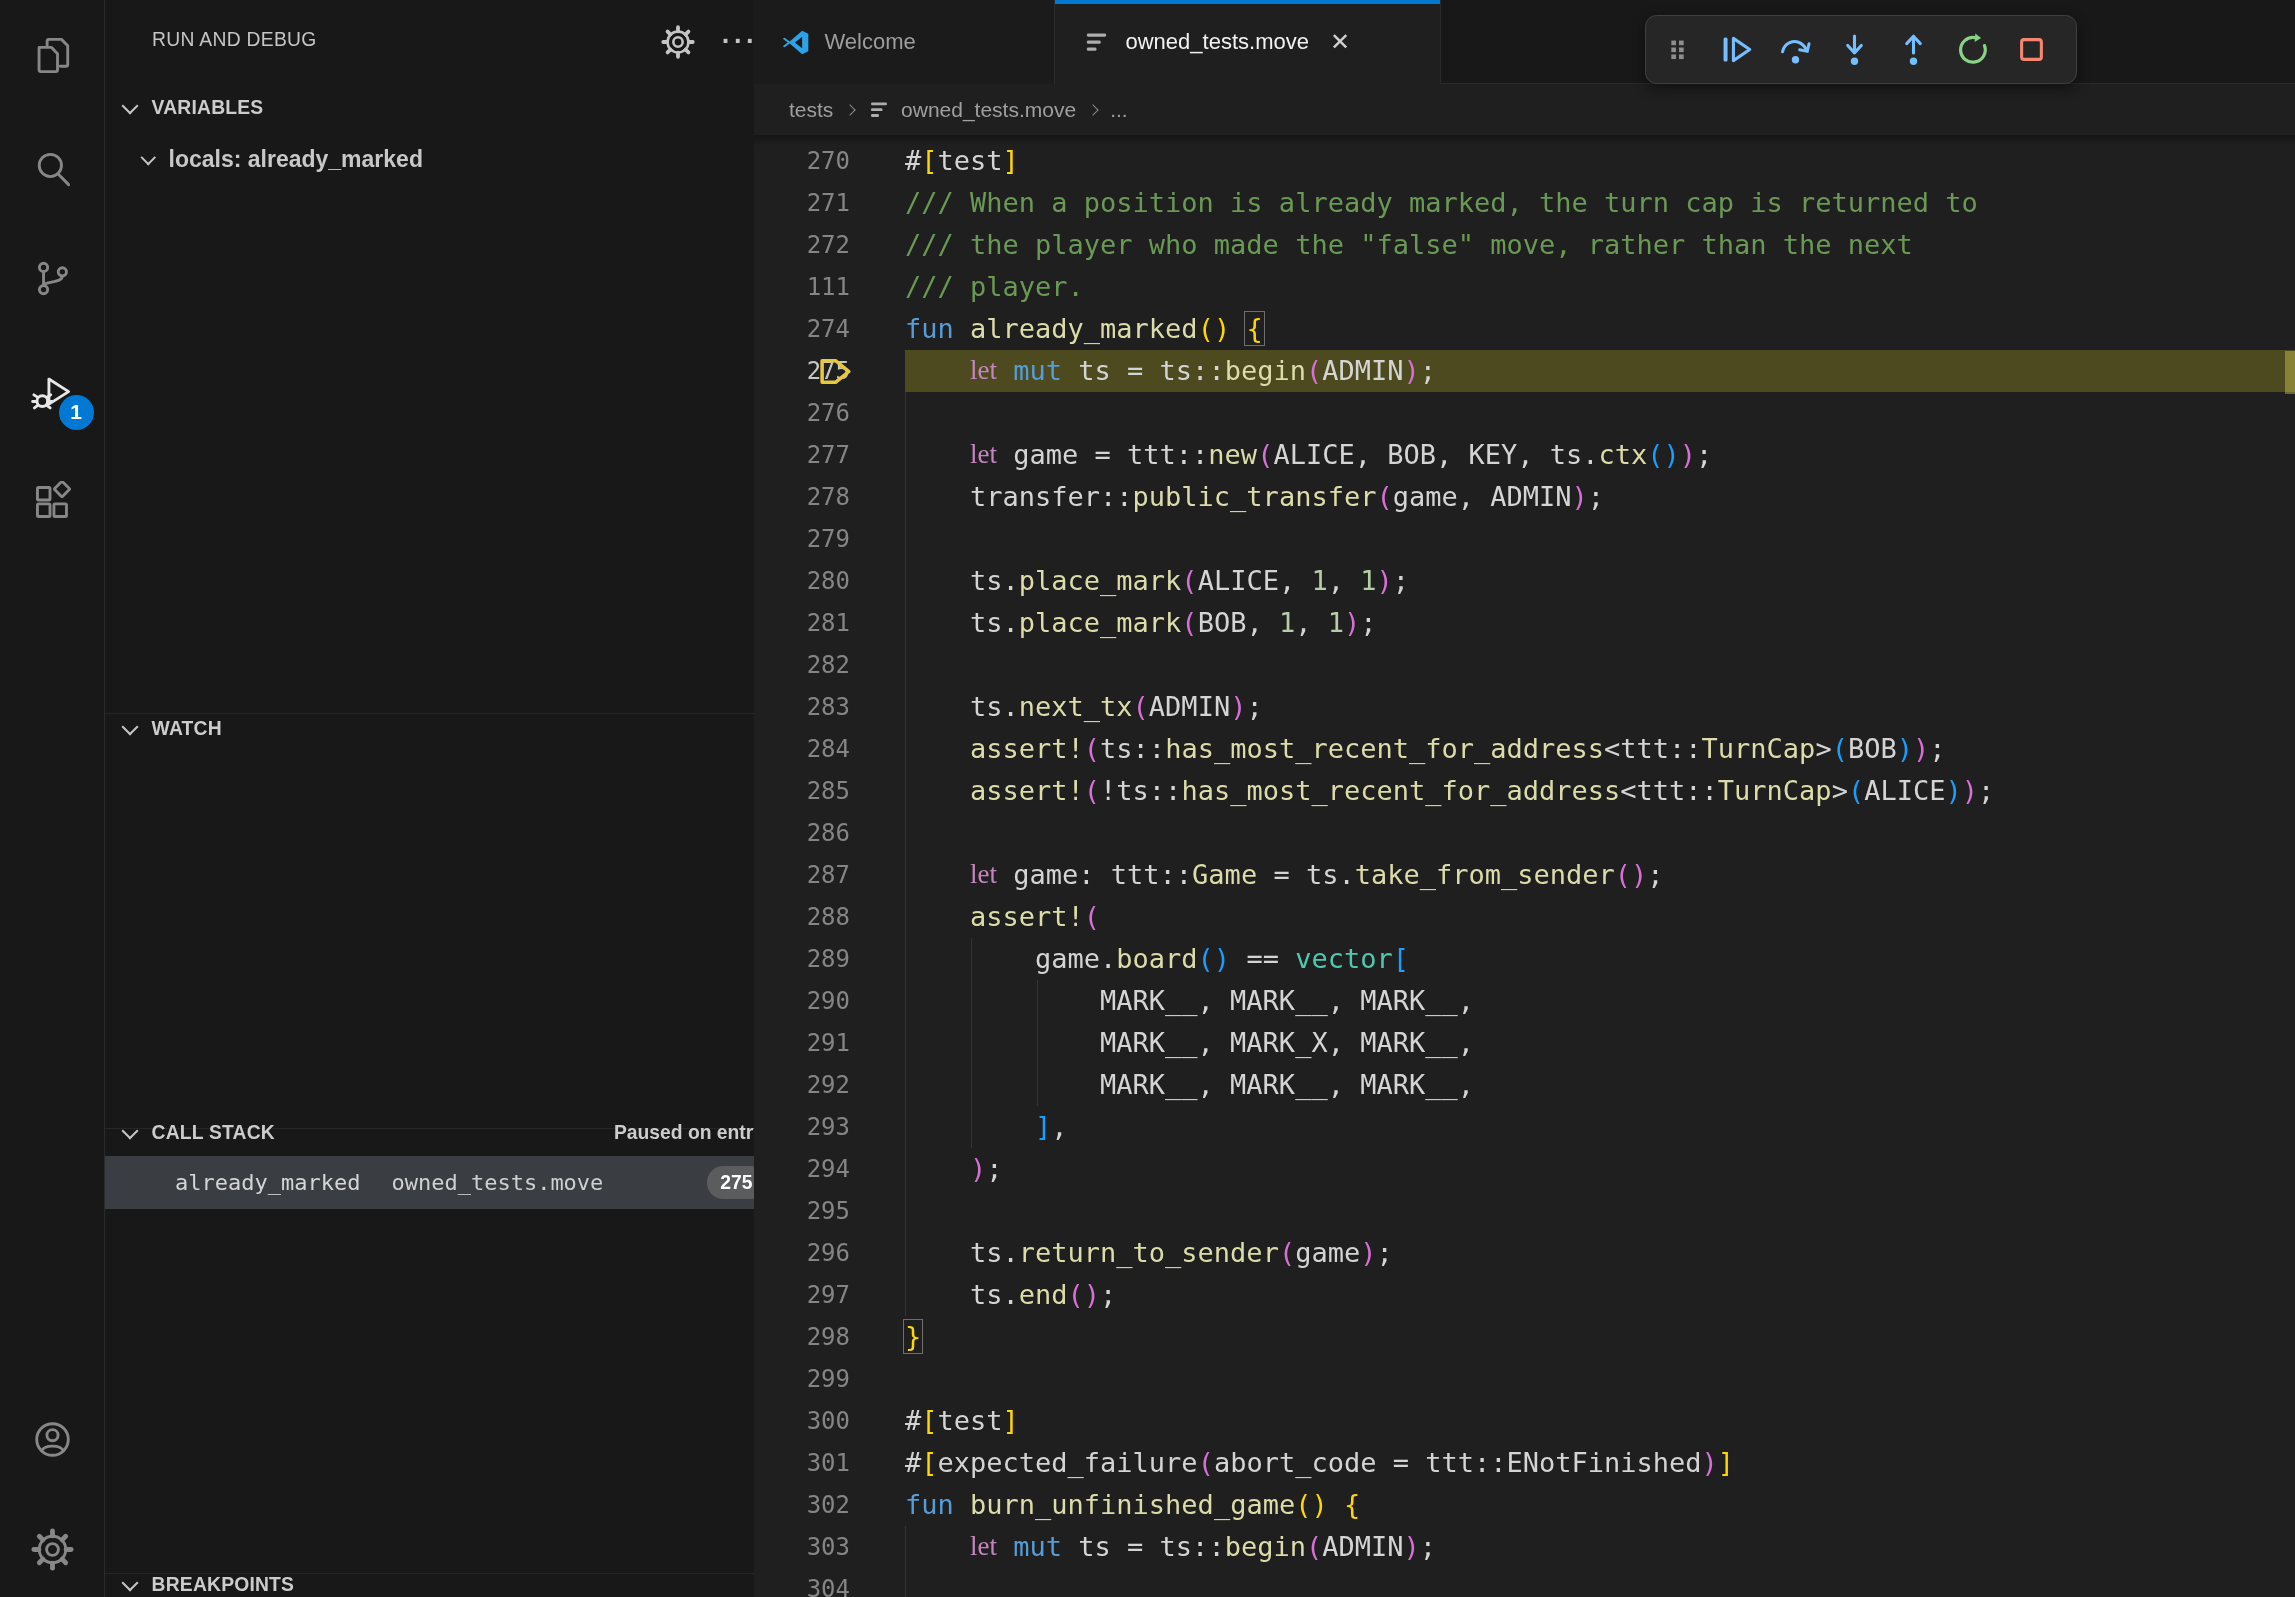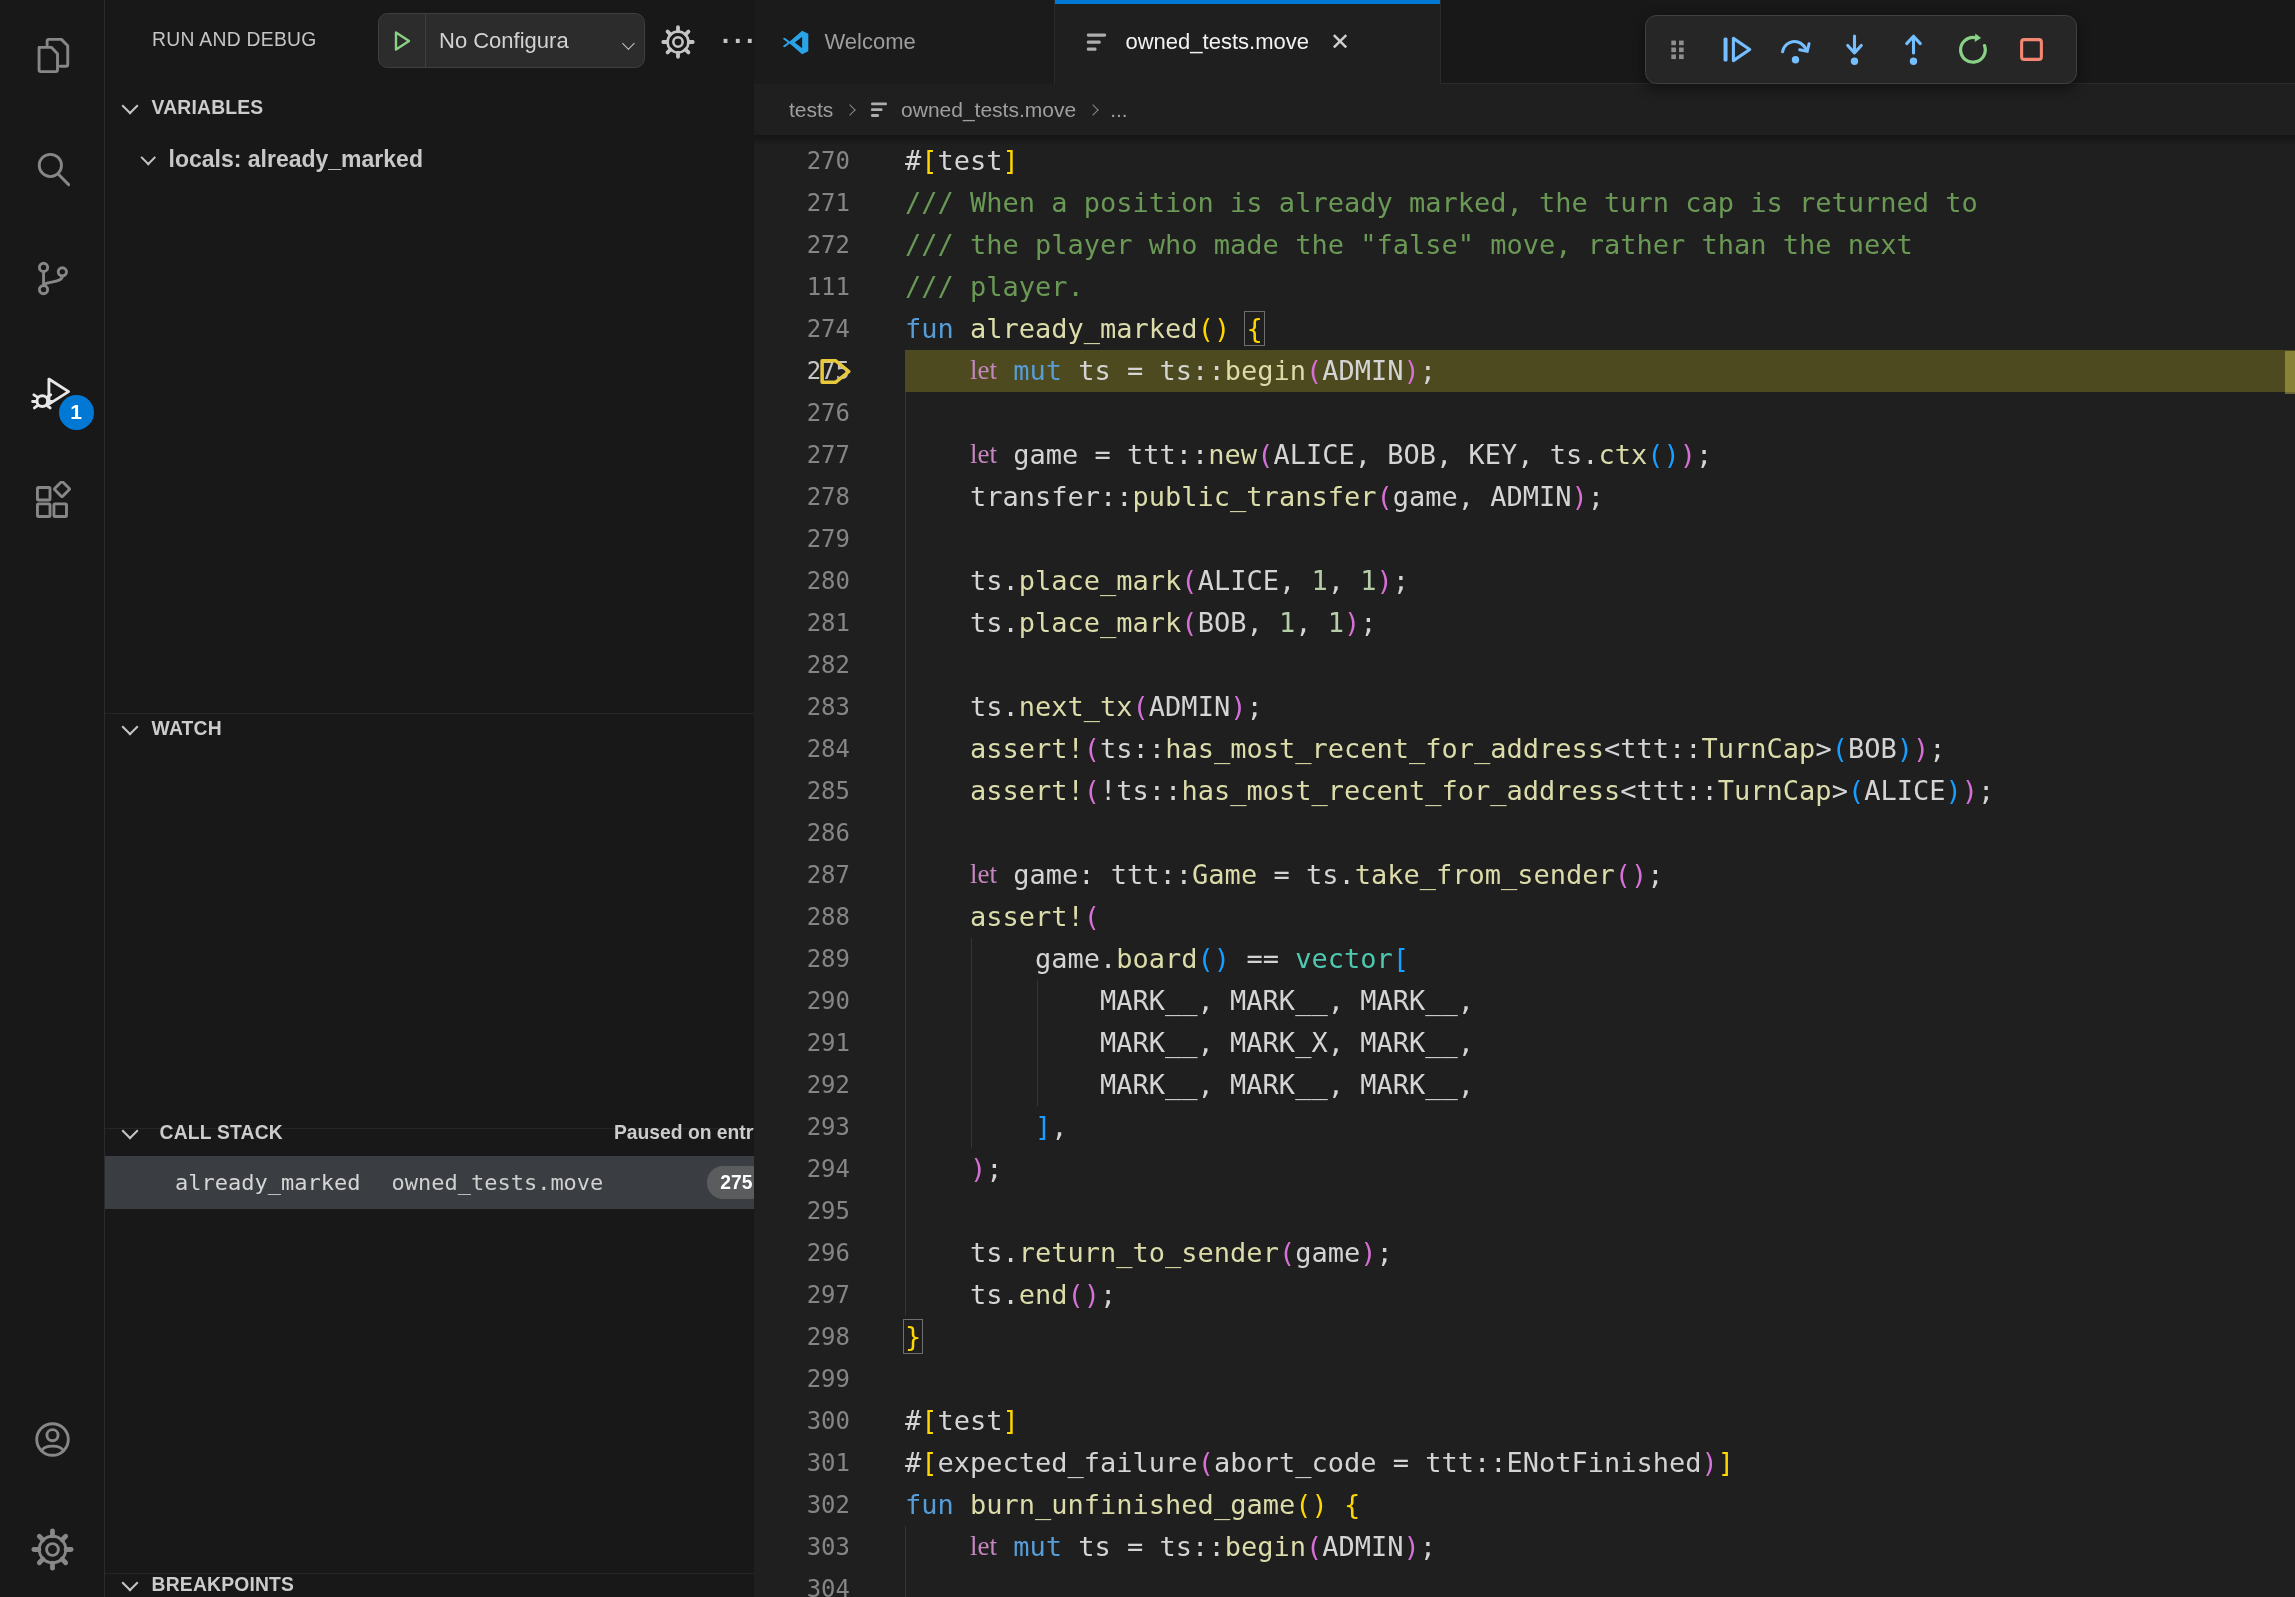--- a/index.html
+++ b/index.html
@@ -173,29 +173,20 @@
           <line x1="12" y1="4.4" x2="12" y2="1.6"></line>
           <line x1="17.37" y1="6.63" x2="19.35" y2="4.65"></line>
         </g>
       </svg>
     </div>
   </div>
 
 <div class="sidebar">
   <span class="sb-title">RUN AND DEBUG</span>
 
-  <div class="run-dropdown">
-    <span class="run-play">
-      <svg viewBox="0 0 24 24">
-          <path d="M6 3.5 L19 12 L6 20.5 Z" fill="none" stroke="#89d185" stroke-width="2.4" stroke-linejoin="round"></path>
-        </svg>
-    </span>
-    <span class="dd-label">No Configura</span>
-    <span class="chev small dd-chev"></span>
-  </div>
 
   <span class="icon-btn" style="left:553px;top:23px;width:40px;height:37px;">
     <svg viewBox="0 0 24 24" fill="none" stroke="currentColor" stroke-width="1.8">
       <circle cx="12" cy="12" r="3.3"></circle>
         <circle cx="12" cy="12" r="7.4"></circle>
       <g stroke-width="2.7" stroke-linecap="round">
         <line x1="19.6" y1="12" x2="22.4" y2="12"></line>
           <line x1="17.37" y1="17.37" x2="19.35" y2="19.35"></line>
         <line x1="12" y1="19.6" x2="12" y2="22.4"></line>
           <line x1="6.63" y1="17.37" x2="4.65" y2="19.35"></line>
@@ -217,21 +208,21 @@
     <span class="tree-label">locals: already_marked</span>
   </div>
 
   <div class="sb-divider" style="top:713px;"></div>
   <div class="section-header" style="top:708px;">
     <span class="chev"></span>
     <span class="section-label">WATCH</span>
   </div>
 
   <div class="sb-divider" style="top:1128px;"></div>
-  <div class="section-header" style="top:1112px;gap:8px;">
+  <div class="section-header" style="top:1112px;">
     <span class="chev"></span>
     <span class="section-label">CALL STACK</span>
     <span class="section-status">Paused on entry</span>
   </div>
   <div class="frame-row" style="top:1156px;">
     <span class="frame-name">already_marked</span>
     <span class="frame-file">owned_tests.move</span>
     <span class="frame-line-badge">275</span>
   </div>
 

